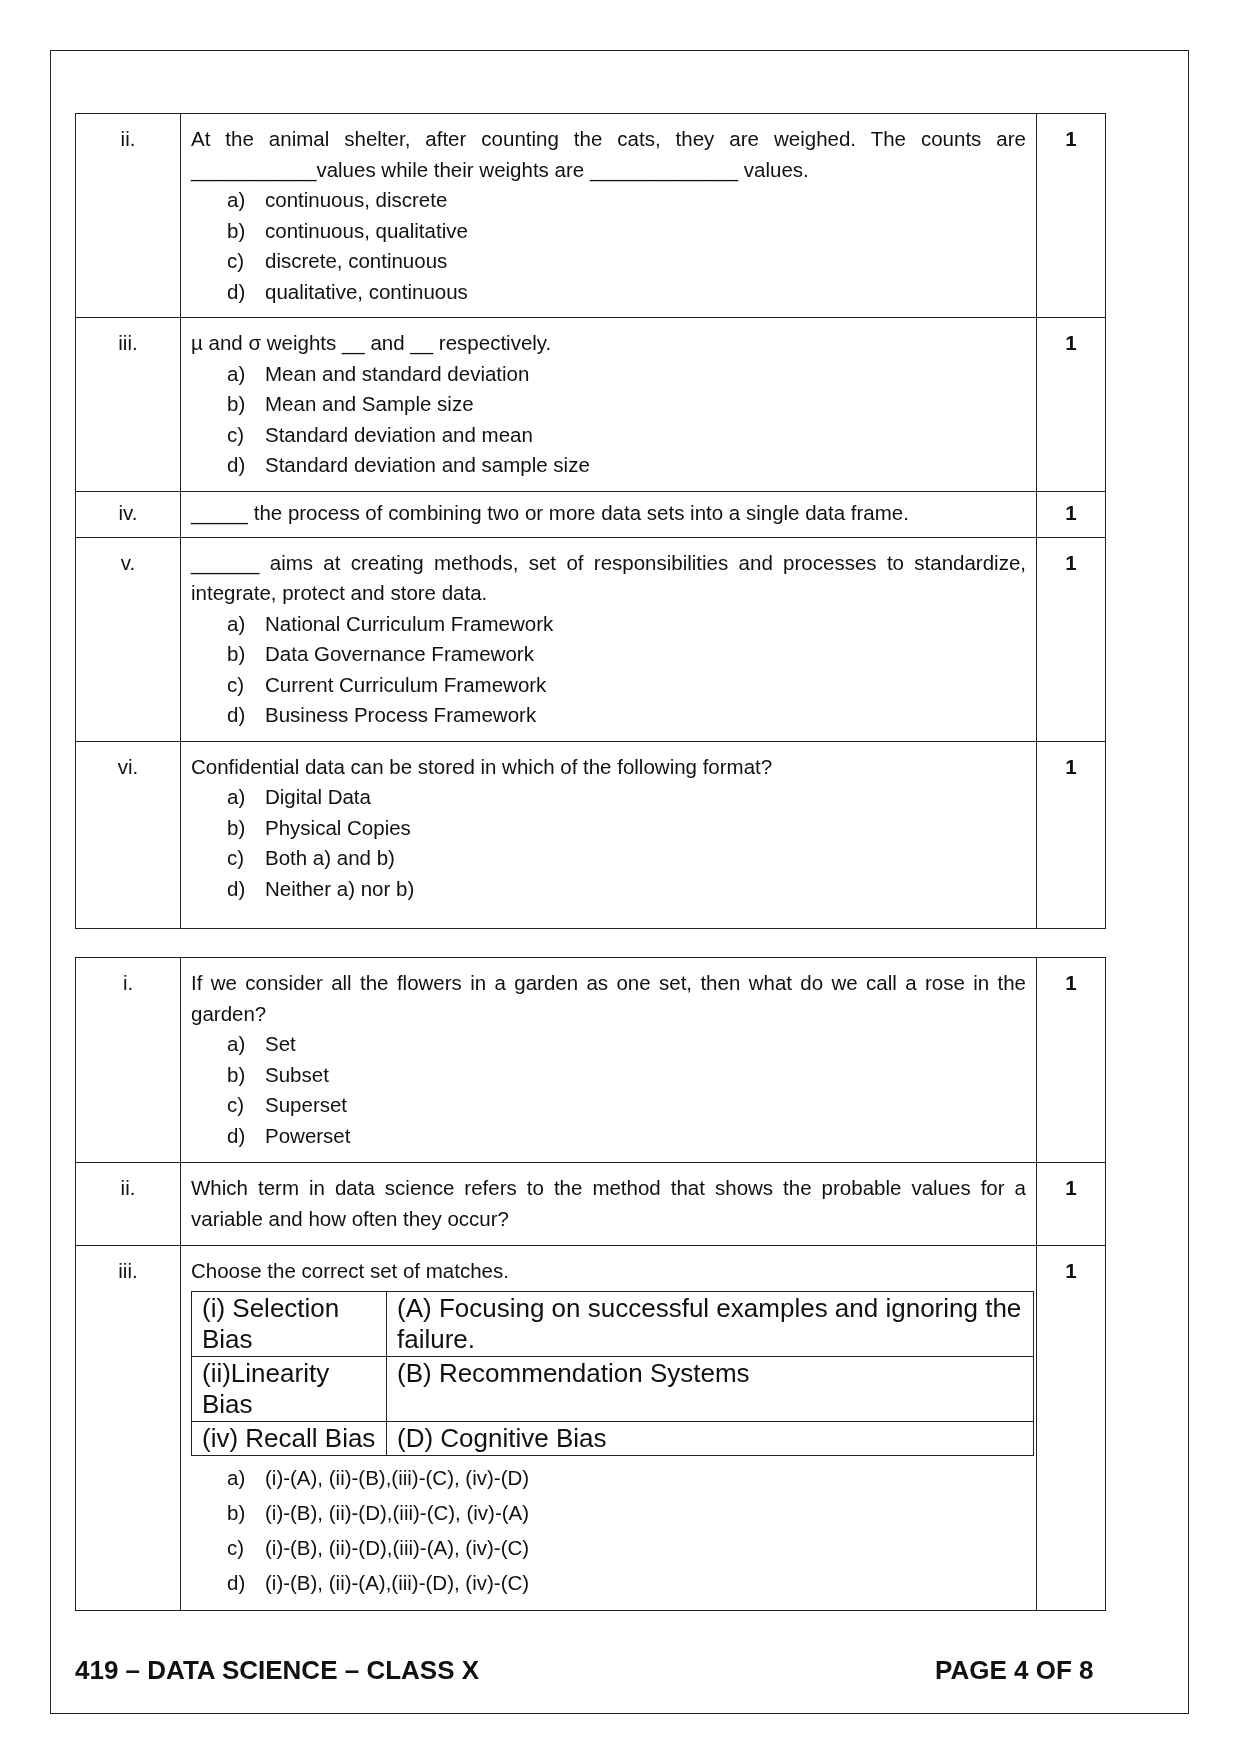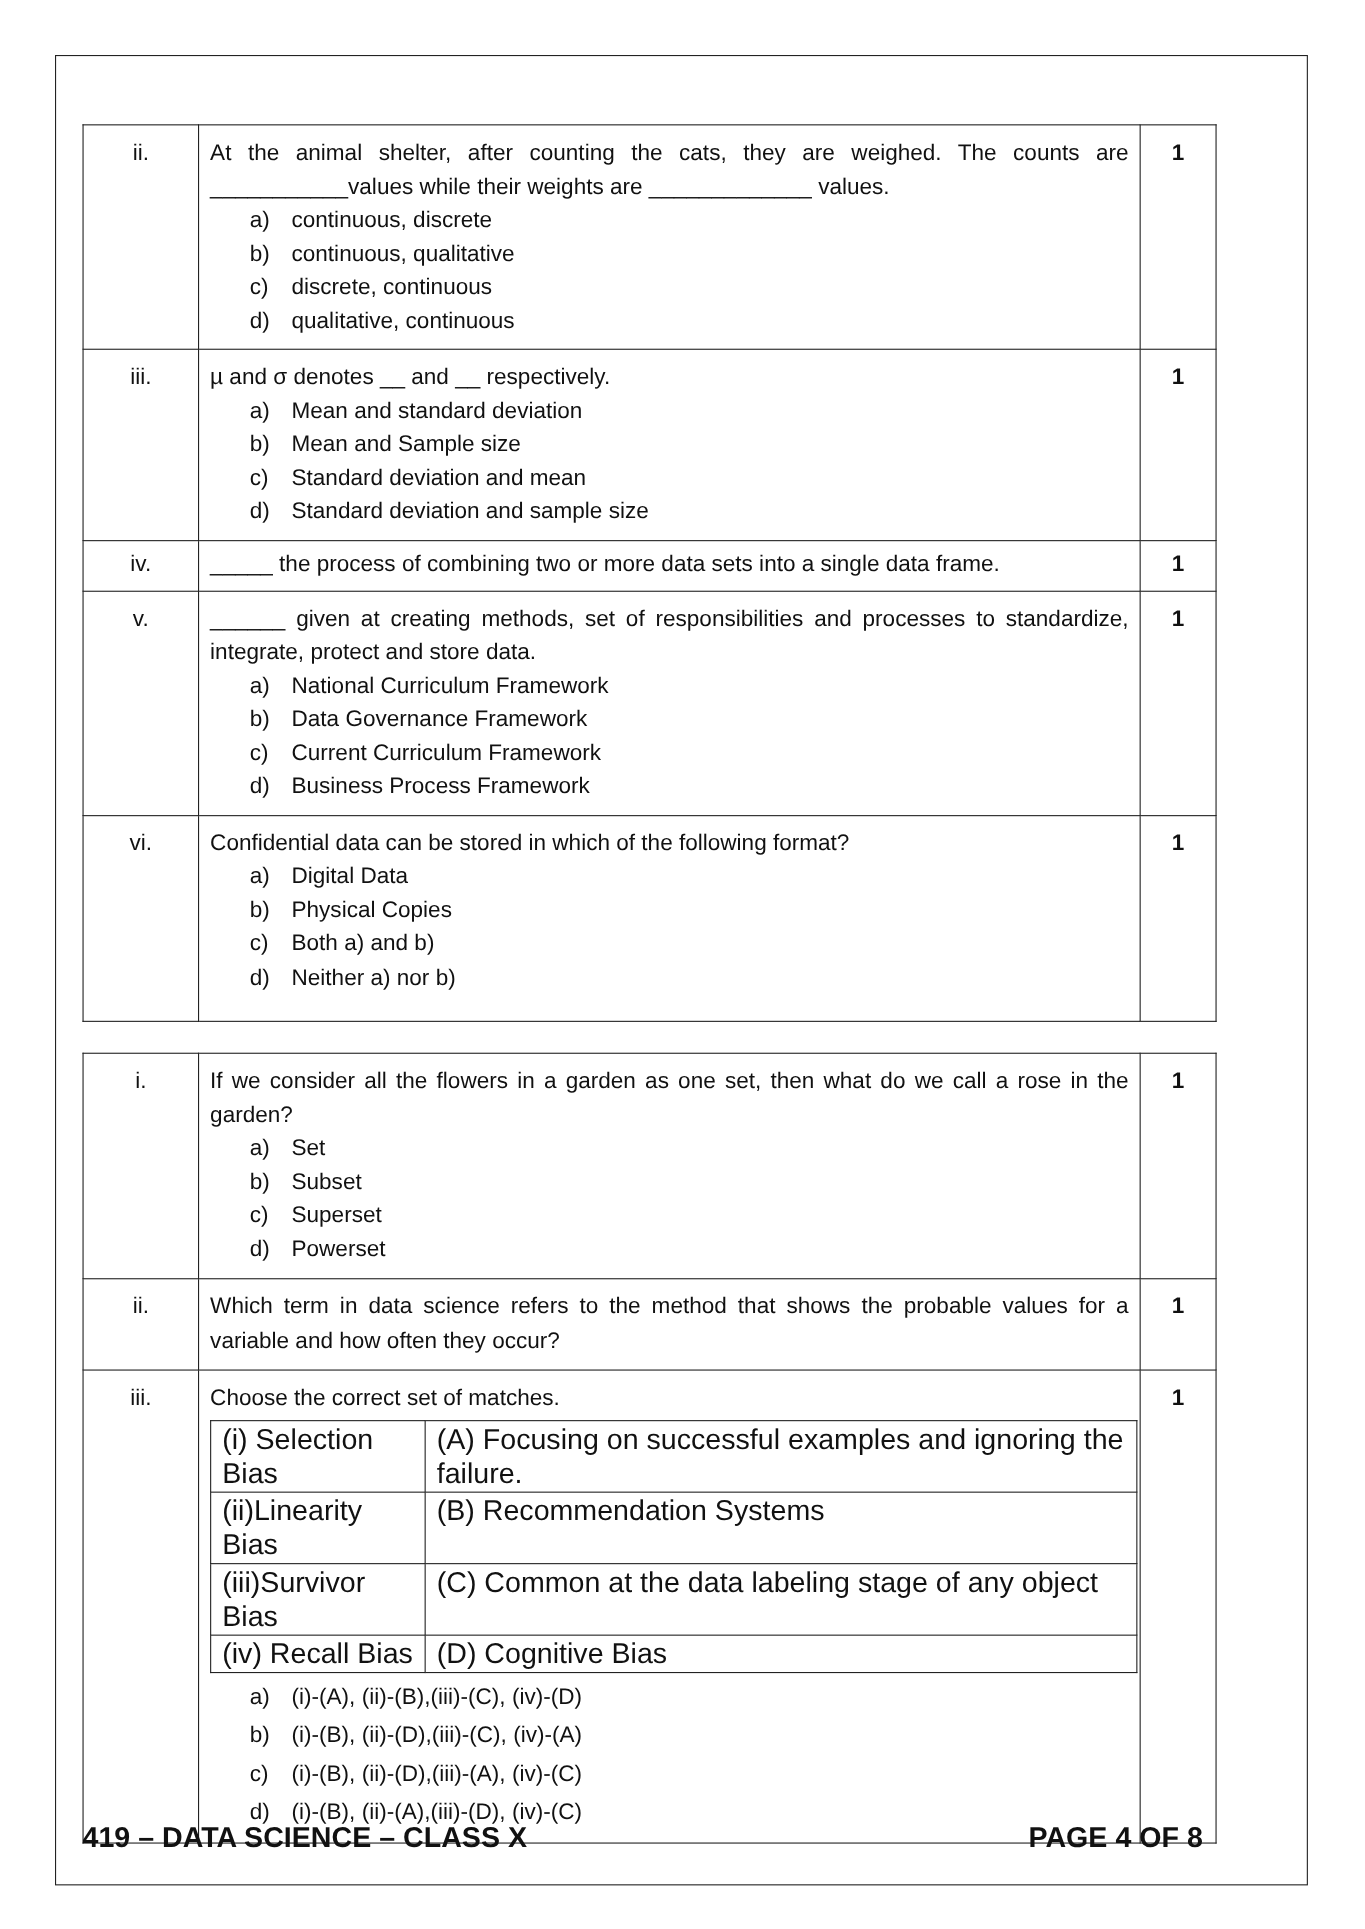--- a/index.html
+++ b/index.html
@@ -53,21 +53,21 @@
               <span class="lbl">d)</span>
               <span>qualitative, continuous</span>
             </li>
       </ul>
     </td>
     <td class="marks">1</td>
   </tr>
   <tr style="height:156px">
     <td class="num">iii.</td>
     <td class="body">
-      <div>µ  and σ denotes __ and __ respectively.</div>
+      <div>µ  and σ weights __ and __ respectively.</div>
       <ul class="opts">
         <li>
               <span class="lbl">a)</span>
               <span>Mean and standard deviation</span>
             </li>
         <li>
               <span class="lbl">b)</span>
               <span>Mean and Sample size</span>
             </li>
         <li>
@@ -85,21 +85,21 @@
   <tr style="height:46px">
     <td class="num" style="padding-top:6px">iv.</td>
     <td class="body" style="padding-top:6px;padding-bottom:6px">
       <div>_____  the process of combining two or more data sets into a single data frame.</div>
     </td>
     <td class="marks" style="padding-top:6px">1</td>
   </tr>
   <tr style="height:184px">
     <td class="num">v.</td>
     <td class="body">
-      <div>______  given at creating methods, set of responsibilities and processes to standardize, integrate, protect and store data.</div>
+      <div>______  aims at creating methods, set of responsibilities and processes to standardize, integrate, protect and store data.</div>
       <ul class="opts">
         <li>
               <span class="lbl">a)</span>
               <span>National Curriculum Framework</span>
             </li>
         <li>
               <span class="lbl">b)</span>
               <span>Data Governance Framework</span>
             </li>
         <li>
@@ -184,24 +184,20 @@
         <tbody>
               <tr>
                 <td class="mleft">(i) Selection Bias</td>
                 <td>(A) Focusing on successful examples and ignoring the failure.</td>
               </tr>
         <tr>
                 <td class="mleft">(ii)Linearity Bias</td>
                 <td>(B) Recommendation Systems</td>
               </tr>
         <tr>
-                <td class="mleft">(iii)Survivor Bias</td>
-                <td>(C) Common at the data labeling stage of any object</td>
-              </tr>
-        <tr>
                 <td class="mleft">(iv) Recall Bias</td>
                 <td>(D) Cognitive Bias</td>
               </tr>
       </tbody>
           </table>
       <ul class="opts tight">
         <li>
               <span class="lbl">a)</span>
               <span>(i)-(A), (ii)-(B),(iii)-(C), (iv)-(D)</span>
             </li>

